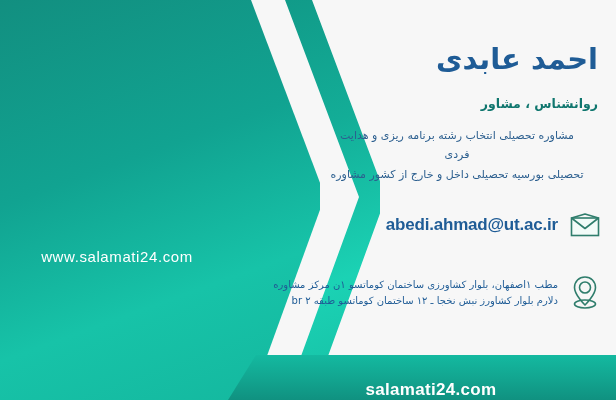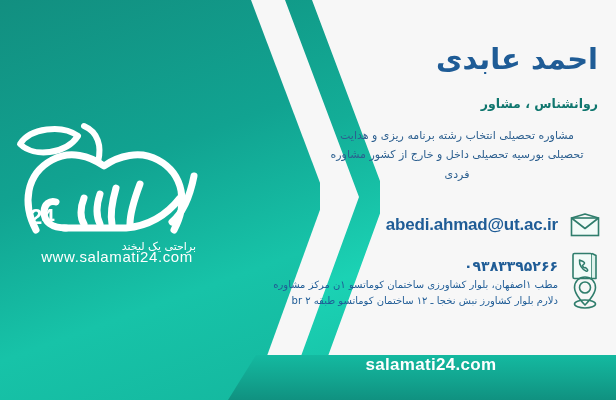--- a/index.html
+++ b/index.html
@@ -177,105 +177,67 @@
   .footer {
     position: absolute;
     left: 228px;
     bottom: 0;
     width: 388px;
     height: 45px;
     background: linear-gradient(180deg, #14b9a0 0%, #12a48f 55%, #109180 100%);
     clip-path: polygon(28px 0, 388px 0, 388px 45px, 0 45px);
     z-index: 5;
     display: flex;
-    align-items: flex-start;
+    align-items: flex-end;
     justify-content: center;
   }
   .footer-text {
     color: #ffffff;
     font-size: 17px;
     font-weight: bold;
     font-family: "Liberation Sans", sans-serif;
     letter-spacing: 0.3px;
     padding-left: 18px;
   }
 </style>
 </head>
 <body>
 
 <div class="card">
 
   <div class="wedge-main"></div>
   <div class="wedge-gap"></div>
   <div class="wedge-outline"></div>
 
-  <div class="logo">
-    <svg viewBox="0 0 226 165" xmlns="http://www.w3.org/2000/svg">
-      <g fill="none" stroke="#ffffff" stroke-linecap="round" stroke-linejoin="round">
-
-        <path d="M28 118 C14 92, 18 62, 44 48 C62 38, 82 44, 96 54 C110 44, 132 38, 150 48 C176 62, 180 92, 166 118" stroke-width="7"></path>
-
-        <path d="M12 32 C22 16, 54 12, 70 24 C58 42, 26 46, 12 32 Z" stroke-width="6"></path>
-
-        <path d="M76 14 C90 20, 94 34, 90 50" stroke-width="6"></path>
-      </g>
-
-      <g fill="none" stroke="#ffffff" stroke-linecap="round" stroke-linejoin="round" stroke-width="7">
-        <path d="M186 64 C182 84, 176 100, 164 110"></path>
-        <path d="M172 86 C158 104, 140 114, 118 116 L56 116"></path>
-        <path d="M132 72 C126 88, 122 100, 122 112"></path>
-        <path d="M108 76 C104 90, 102 102, 104 112"></path>
-        <path d="M92 82 C88 94, 88 104, 92 112"></path>
-        <path d="M76 86 C72 96, 72 106, 76 112"></path>
-        <path d="M58 116 C44 116, 36 110, 36 100 C36 92, 42 88, 48 90"></path>
-      </g>
-
-      <g fill="#ffffff" font-family="Liberation Sans, sans-serif" font-size="22" font-weight="bold">
-        <text x="22" y="112">24</text>
-      </g>
-
-      <text x="188" y="138" text-anchor="end" fill="#ffffff" font-family="DejaVu Sans, sans-serif" font-size="11">براحتی یک لبخند</text>
-    </svg>
-  </div>
 
   <div class="logo-url">www.salamati24.com</div>
 
   <div class="content">
 
     <div class="name">احمد عابدی</div>
 
     <div class="job-title">روانشناس ، مشاور</div>
 
     <div class="description">
       <div>مشاوره تحصیلی انتخاب رشته برنامه ریزی و هدایت</div>
+      <div>فردی</div>
       <div>تحصیلی بورسیه تحصیلی داخل و خارج از کشور مشاوره</div>
-      <div>فردی</div>
     </div>
 
     <div class="contact-row row-email">
       <span class="contact-icon">
         <svg width="30" height="24" viewBox="0 0 30 24" xmlns="http://www.w3.org/2000/svg">
           <rect x="1.5" y="5" width="27" height="17.5" fill="#f2fbf8" stroke="#2f7d6c" stroke-width="1.6"></rect>
           <path d="M1.5 5 L15 1 L28.5 5" fill="none" stroke="#2f7d6c" stroke-width="1.6" stroke-linejoin="round"></path>
           <path d="M1.5 5 L15 15.5 L28.5 5" fill="none" stroke="#2f7d6c" stroke-width="1.6" stroke-linejoin="round"></path>
         </svg>
       </span>
       <span class="contact-text email-text">abedi.ahmad@ut.ac.ir</span>
     </div>
 
-    <div class="contact-row row-phone">
-      <span class="contact-icon">
-        <svg width="26" height="28" viewBox="0 0 26 28" xmlns="http://www.w3.org/2000/svg">
-          <rect x="1" y="1.5" width="19" height="25" rx="1.5" fill="#f2fbf8" stroke="#2f7d6c" stroke-width="1.6"></rect>
-          <path d="M20 1.5 L24 3.5 L24 26.5 L20 26.5" fill="#dff2ec" stroke="#2f7d6c" stroke-width="1.6" stroke-linejoin="round"></path>
-          <path d="M7.5 8 C7 12.5, 10 17.5, 14 19 C15.5 19.5, 16 18.5, 15.5 17.5 L13.5 15.5 C12.5 16.5, 11 15, 10.5 13.5 L12.5 11.5 C13 10.5, 12 10, 11 9.5 Z" fill="none" stroke="#2f7d6c" stroke-width="1.5" stroke-linejoin="round"></path>
-        </svg>
-      </span>
-      <span class="contact-text phone-text">۰۹۳۸۳۳۹۵۲۶۶</span>
-    </div>
 
     <div class="contact-row row-address">
       <span class="contact-icon">
         <svg width="32" height="36" viewBox="0 0 32 36" xmlns="http://www.w3.org/2000/svg">
           <path d="M16 2 C10 2, 5.5 6.5, 5.5 12.5 C5.5 20, 16 30, 16 30 C16 30, 26.5 20, 26.5 12.5 C26.5 6.5, 22 2, 16 2 Z" fill="none" stroke="#2f7d6c" stroke-width="1.6"></path>
           <circle cx="16" cy="12.5" r="5.5" fill="none" stroke="#2f7d6c" stroke-width="1.6"></circle>
           <ellipse cx="16" cy="29" rx="10.5" ry="4" fill="none" stroke="#2f7d6c" stroke-width="1.6"></ellipse>
         </svg>
       </span>
       <span class="contact-text address-text">

